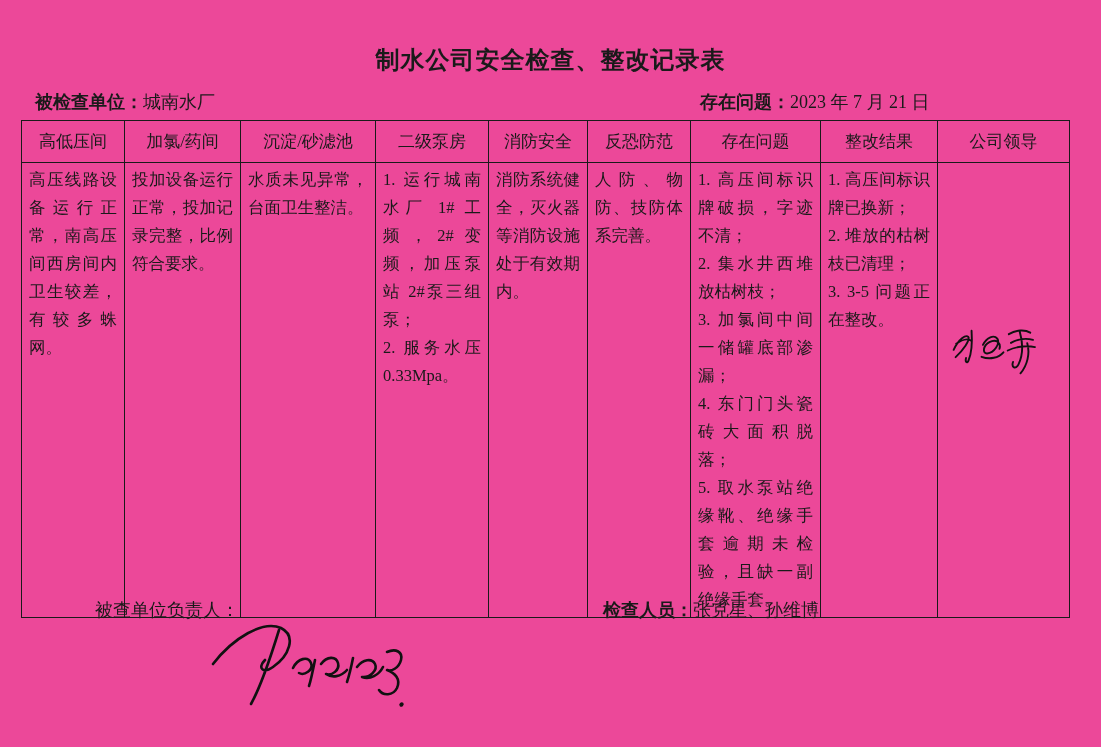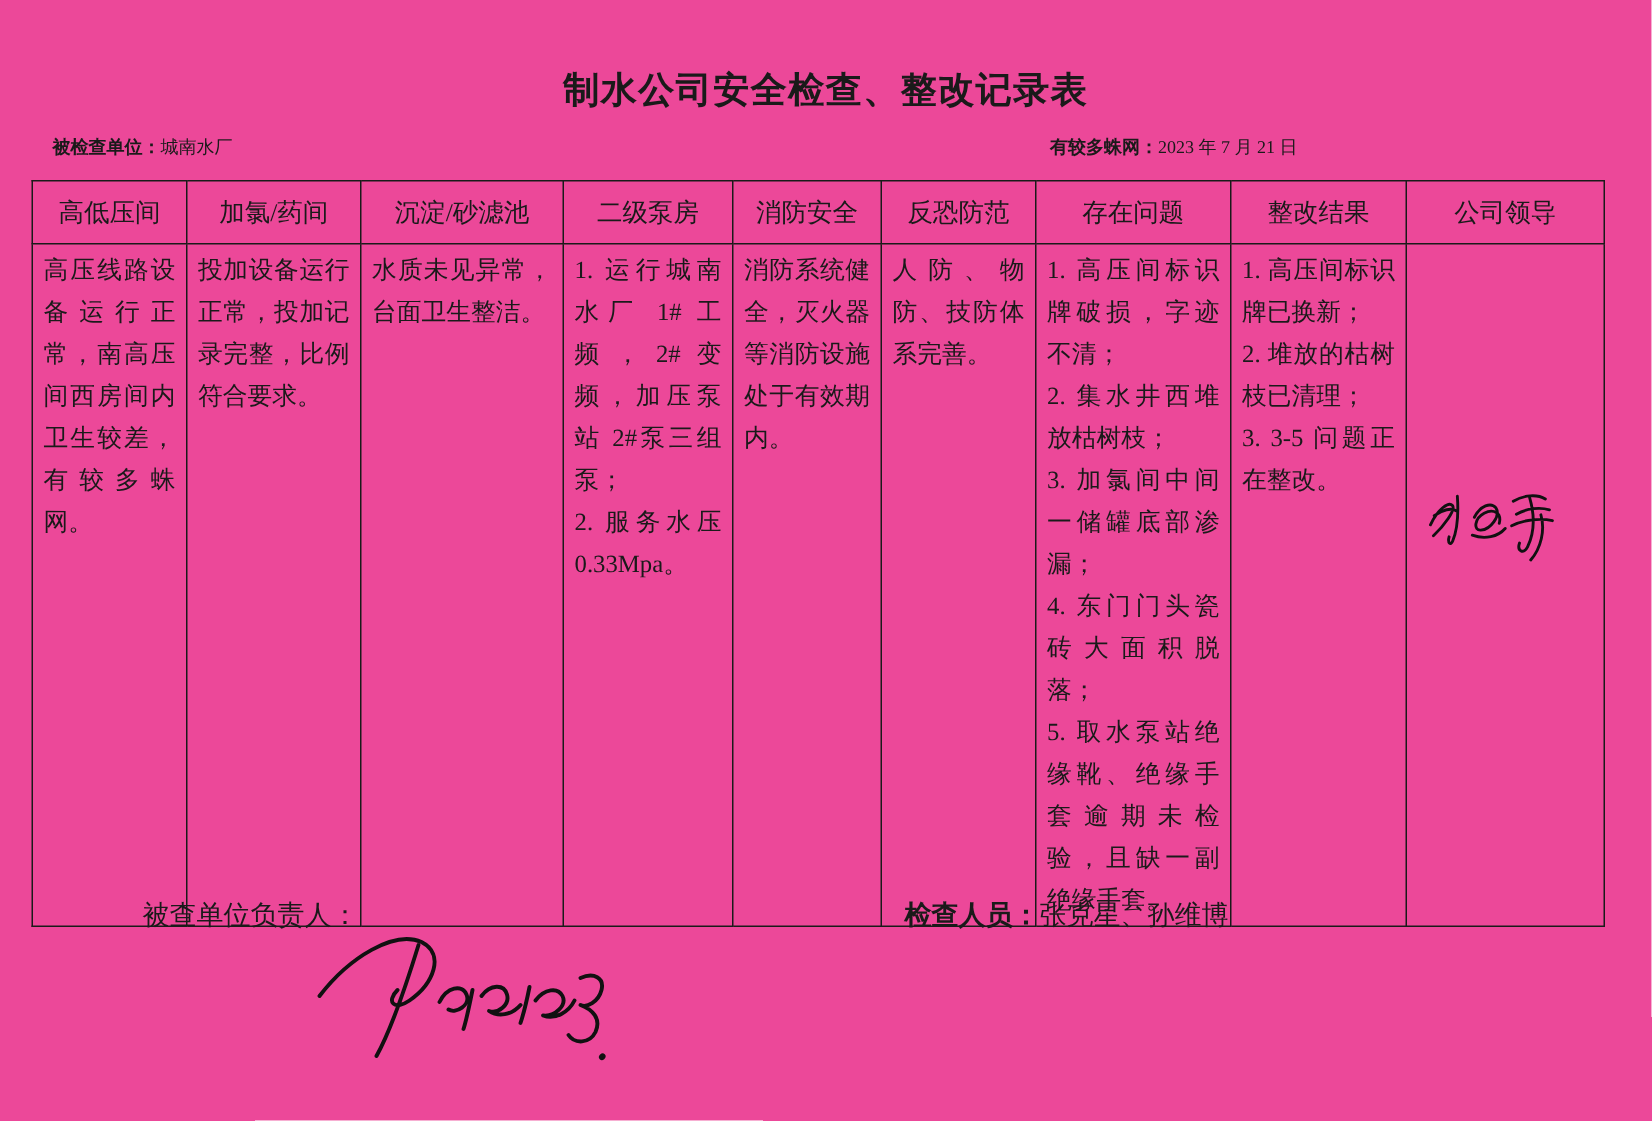--- a/index.html
+++ b/index.html
@@ -25,21 +25,21 @@
     font-size: 24px;
     font-weight: bold;
     letter-spacing: 1px;
   }
   .meta-row {
     position: absolute;
     top: 90px;
     left: 35px;
     right: 35px;
     height: 26px;
-    font-size: 12px;
+    font-size: 18px;
   }
   .meta-left { position: absolute; left: 0; top: 0; }
   .meta-right { position: absolute; left: 665px; top: 0; }
   .meta-label { font-weight: bold; }
   .meta-value { font-weight: normal; }
 
   table.record-table {
     position: absolute;
     left: 21px;
     top: 120px;
@@ -108,21 +108,21 @@
 
 <div class="page">
 
   <div class="doc-title">制水公司安全检查、整改记录表</div>
 
   <div class="meta-row">
     <div class="meta-left">
       <span class="meta-label">被检查单位：</span><span class="meta-value">城南水厂</span>
     </div>
     <div class="meta-right">
-      <span class="meta-label">有较多蛛网：</span><span class="meta-value">2023 年 7 月 21 日</span>
+      <span class="meta-label">存在问题：</span><span class="meta-value">2023 年 7 月 21 日</span>
     </div>
   </div>
 
   <table class="record-table">
     <colgroup>
       <col style="width:103px">
         <col style="width:116px">
         <col style="width:135px">
       <col style="width:113px">
         <col style="width:99px">

